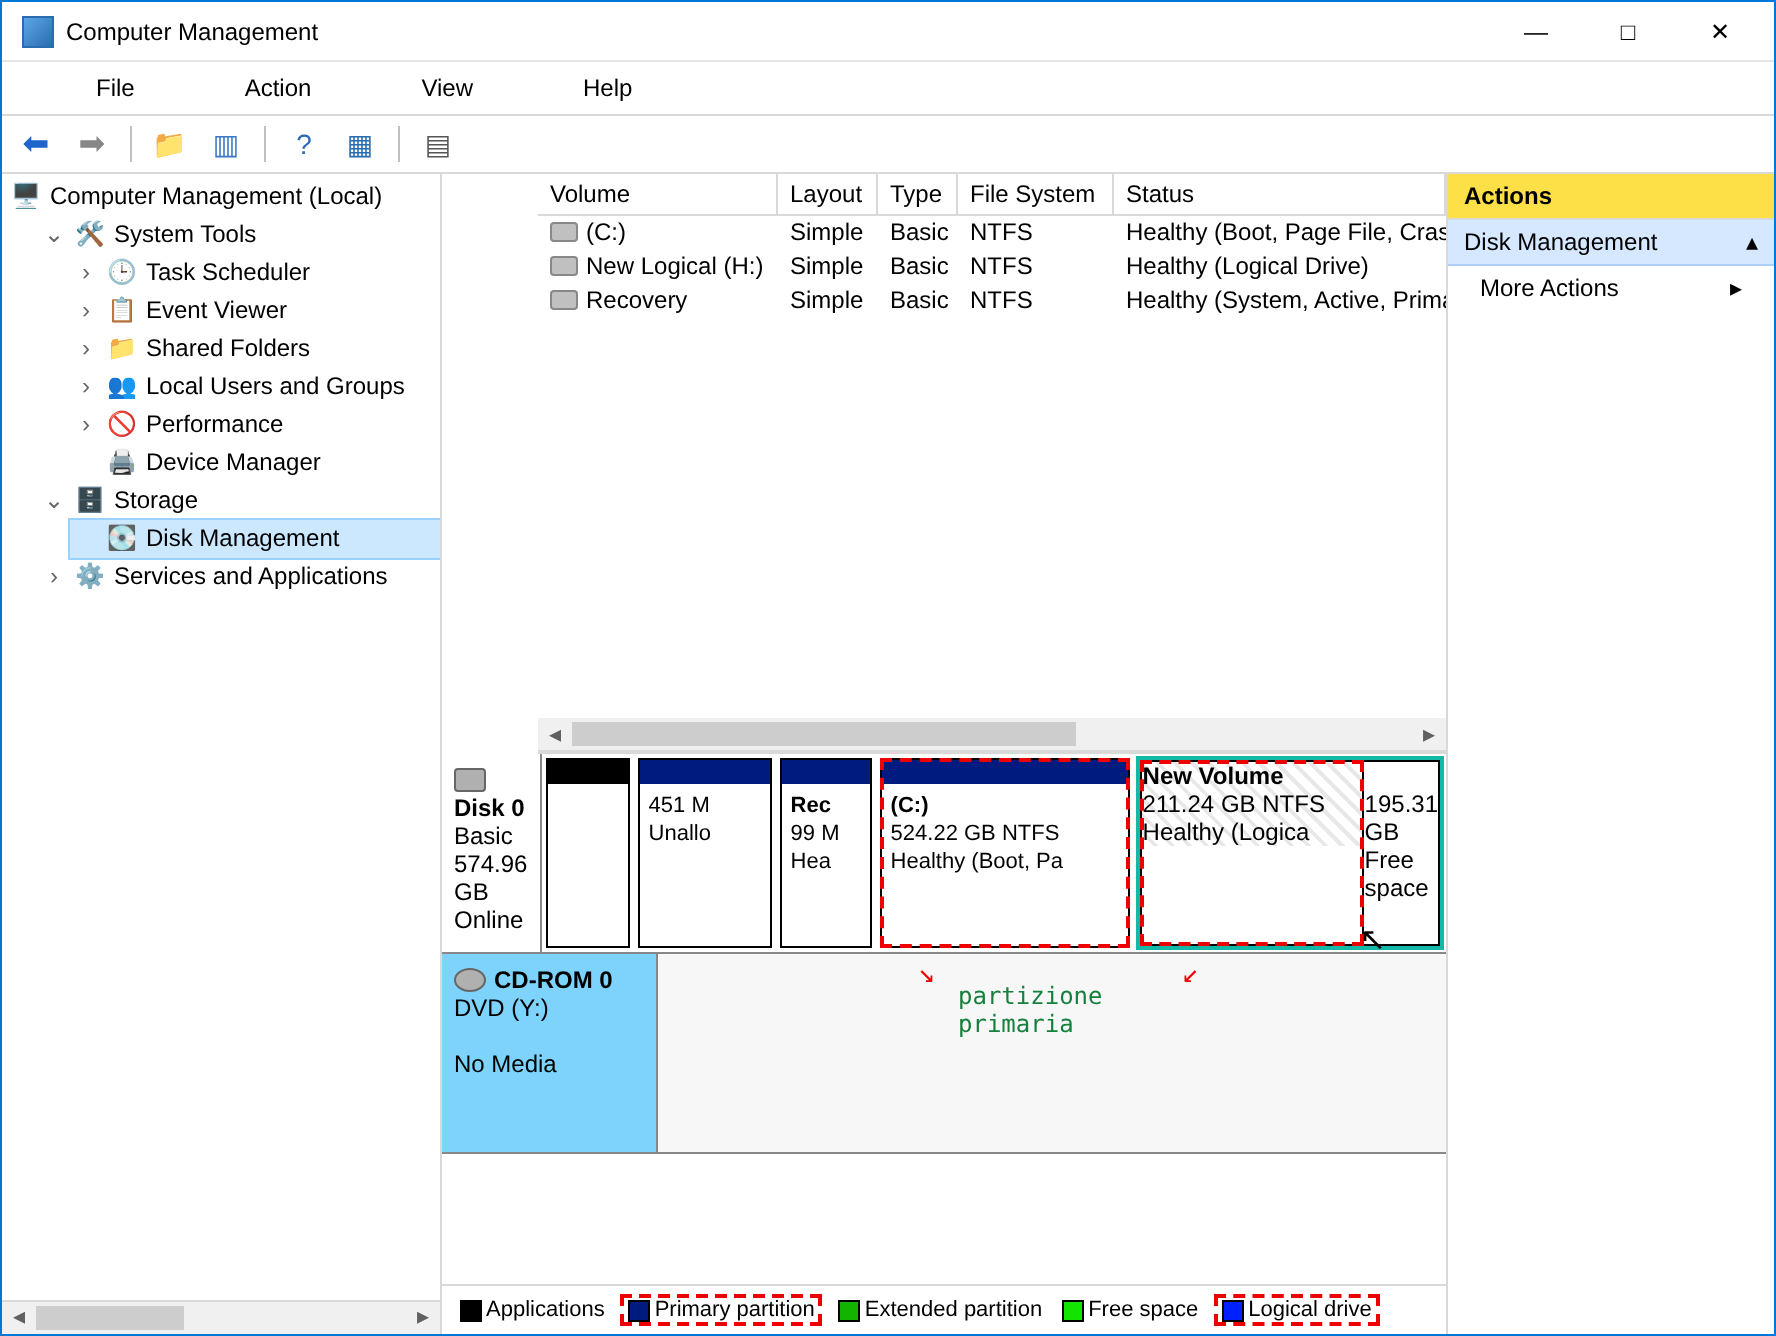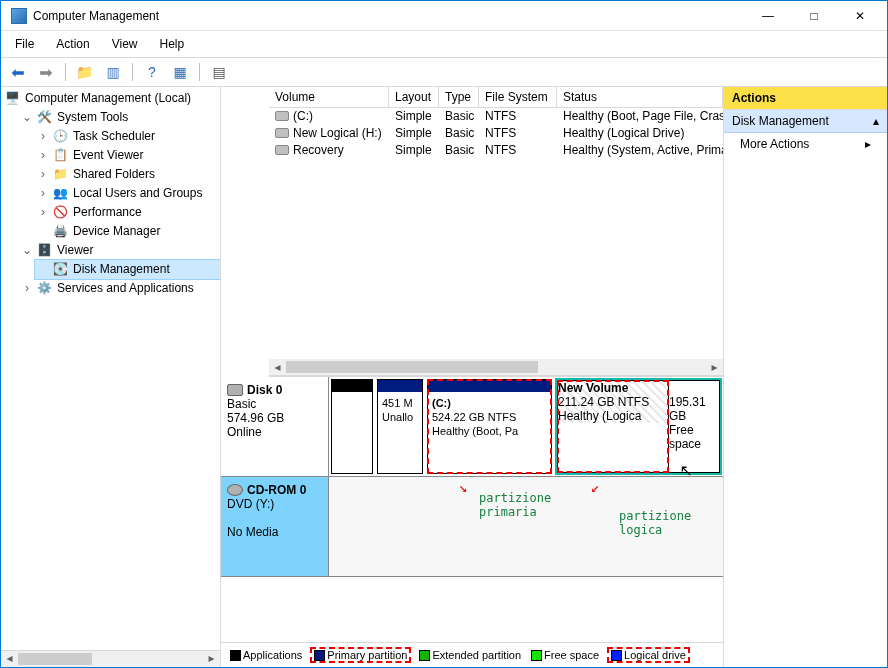--- a/index.html
+++ b/index.html
@@ -30,21 +30,21 @@
   .titlebar .title { flex: 0 0 auto; }
   .titlebar .spacer { flex: 1; }
   .winbtn {
     width: 46px; height: 30px; display:flex; align-items:center; justify-content:center;
     font-family: "Segoe UI Symbol", sans-serif;
   }
   .menubar {
     display:flex; gap:14px; padding: 4px 10px; border-bottom:1px solid #d9d9d9;
     background:#fff;
   }
-  .menubar span { padding:2px 4px; }
+  .menubar span { padding:2px 4px;margin-left:33px; }
   .toolbar {
     display:flex; gap:6px; padding:3px 6px; border-bottom:1px solid #d9d9d9; align-items:center; background:#fff;
   }
   .tbtn {
     width:22px; height:22px; display:flex; align-items:center; justify-content:center;
     border:1px solid transparent;
   }
   .tsep { width:1px; height:18px; background:#c0c0c0; margin:0 2px; }
   .t-arrow-left { color:#1e66c9; font-size:16px; }
   .t-arrow-right { color:#888; font-size:16px; }
@@ -89,21 +89,21 @@
   .disk-row { display:flex; border-bottom:1px solid #888; background:#fff; }
   .disk-row + .disk-row { border-top:none; }
   .disk-label { width:108px; border-right:1px solid #888; padding:6px; position:relative; }
   .disk-label .hdr { font-weight:bold; }
   .disk-label .diskicon { display:inline-block; width:16px; height:12px; background:#b0b0b0; border:1px solid #666; border-radius:2px; margin-right:4px; vertical-align:-2px;}
   .disk0-parts { display:flex; flex:1; position:relative; }
   .part { border:1px solid #000; margin:2px; display:flex; flex-direction:column; overflow:hidden;}
   .part .ptop { height:12px; }
   .part .pbody { padding:4px 4px; font-size:11px; line-height:14px; overflow:hidden;}
   .part-black .ptop { background:#000; } .part-black { width:42px; }
-  .part-navy1 .ptop { background:#001b80; } .part-navy1 { width:46px;}
+  .part-navy1 .ptop { background:#001b80; } .part-navy1 { width:67px;}
   .part-rec { width:46px; }
   .part-rec .ptop { background:#001b80; }
   .part-c { width:125px; }
   .part-c .ptop { background:#001b80; }
   .part-c.dashed { outline:2px dashed #e00; outline-offset:-2px; }
   .ext-container { flex:1; border:2px solid #14b8a6; margin:1px; display:flex; min-width:0;}
   .part-nv { flex:0 0 112px; border:1px solid #000; margin:0; }
   .part-nv .ptop { background:#0020ff; }
   .part-nv.dashed { outline:2px dashed #e00; outline-offset:-2px;}
   .part-nv .pbody { background: repeating-linear-gradient(45deg,#fff,#fff 4px,#e8e8e8 4px,#e8e8e8 6px);}
@@ -233,21 +233,21 @@
                       <span class="ticon">🖨️</span>
                       <span>Device Manager</span>
                     </div>
                   </li>
               </ul>
             </li>
             <li>
               <div class="tnode">
                   <span class="twist">⌄</span>
                   <span class="ticon">🗄️</span>
-                  <span>Viewer</span>
+                  <span>Storage</span>
                 </div>
               <ul>
                 <li>
                     <div class="tnode selected">
                       <span class="twist"></span>
                       <span class="ticon">💽</span>
                       <span>Disk Management</span>
                     </div>
                   </li>
               </ul>
@@ -326,20 +326,28 @@
               <div class="ptop"></div>
               <div class="pbody"></div>
             </div>
           <div class="part part-navy1">
             <div class="ptop"></div>
             <div class="pbody">
               <div>451 M</div>
               <div>Unallo</div>
             </div>
           </div>
+          <div class="part part-rec">
+            <div class="ptop"></div>
+            <div class="pbody">
+              <div style="font-weight:bold">Rec</div>
+              <div>99 M</div>
+              <div>Hea</div>
+            </div>
+          </div>
           <div class="part part-c dashed">
             <div class="ptop"></div>
             <div class="pbody">
               <div style="font-weight:bold">(C:)</div>
               <div>524.22 GB NTFS</div>
               <div>Healthy (Boot, Pa</div>
             </div>
           </div>
           <div class="ext-container">
             <div class="part-nv dashed">
@@ -370,21 +378,20 @@
           <span>No Media</span>
         </div>
         <div class="empty-area" style="position:relative;">
           <div class="annotations">
             <span class="anno anno-arrow" style="left:130px; top:2px;">↘</span>
             <div class="anno" style="left:150px; top:14px;">
               <span>partizione</span><br>
               <span>primaria</span>
             </div>
             <span class="anno anno-arrow" style="left:262px; top:2px;">↙</span>
-            <div class="anno" style="left:290px; top:32px;">partizione logica</div>
           </div>
         </div>
       </div>
 
       <div style="flex:1"></div>
 
       <div class="legend">
         <span class="item">
             <span class="sw" style="background:#000"></span>
             <span>Applications</span>

